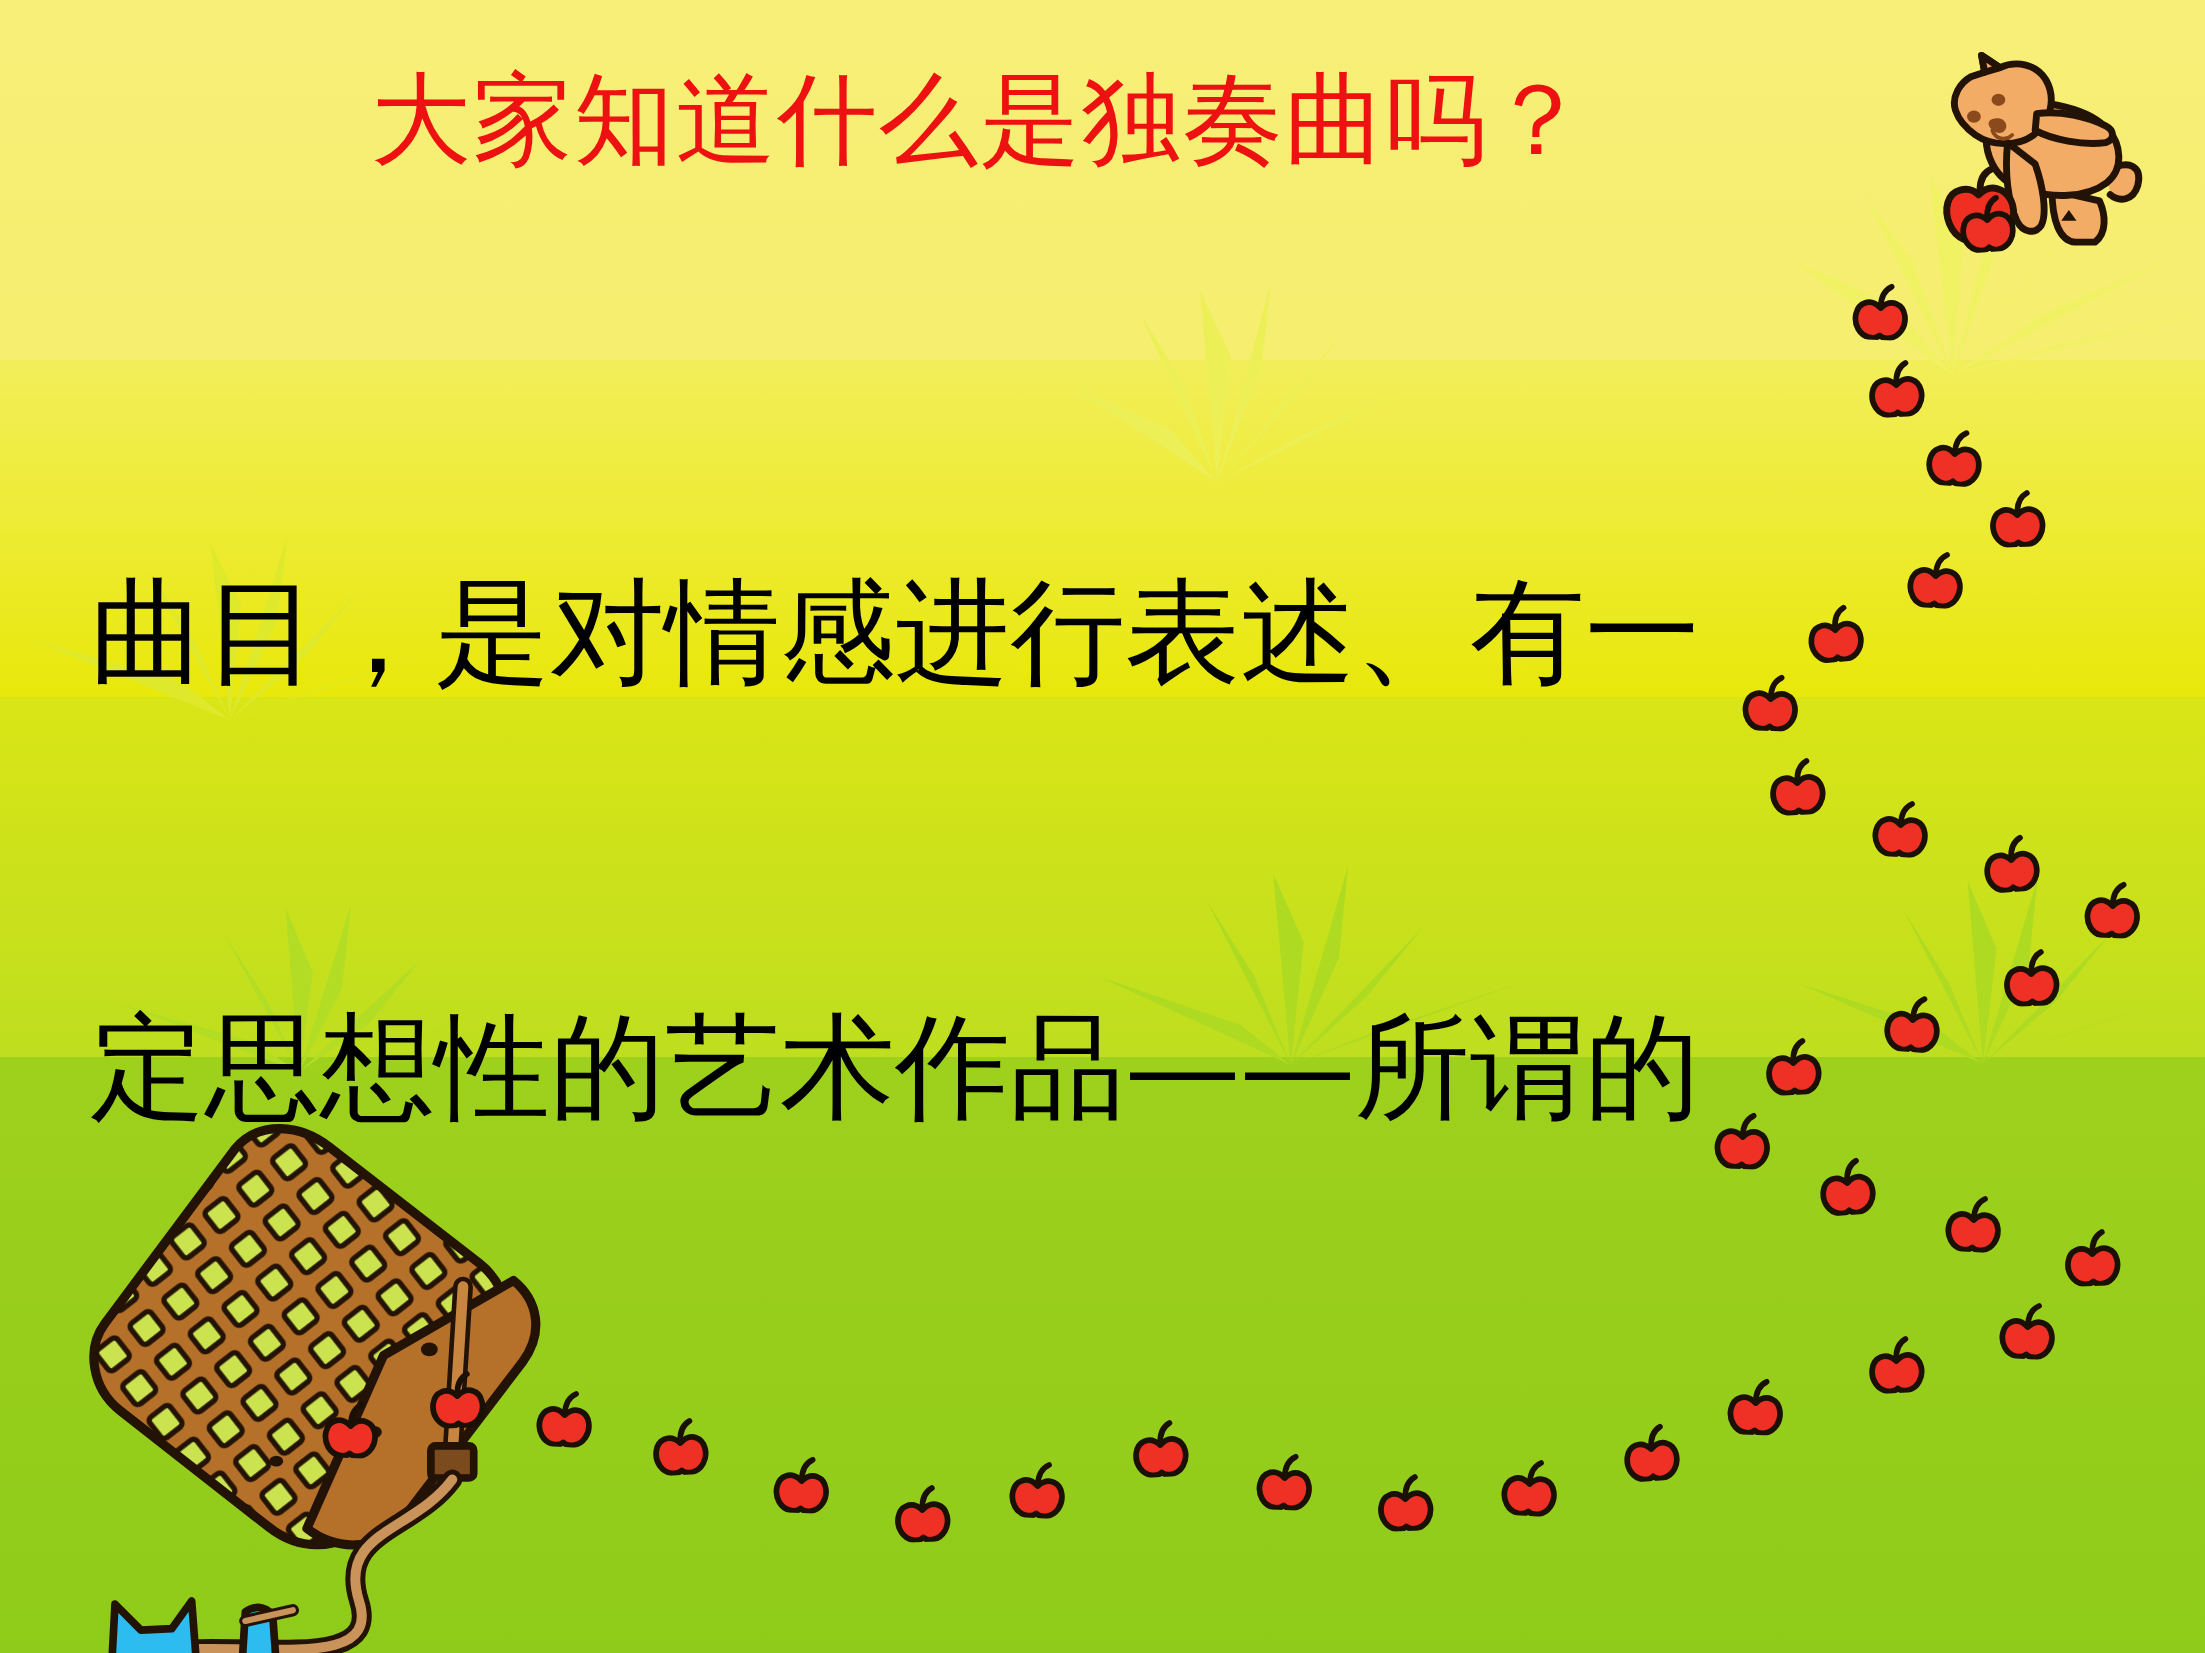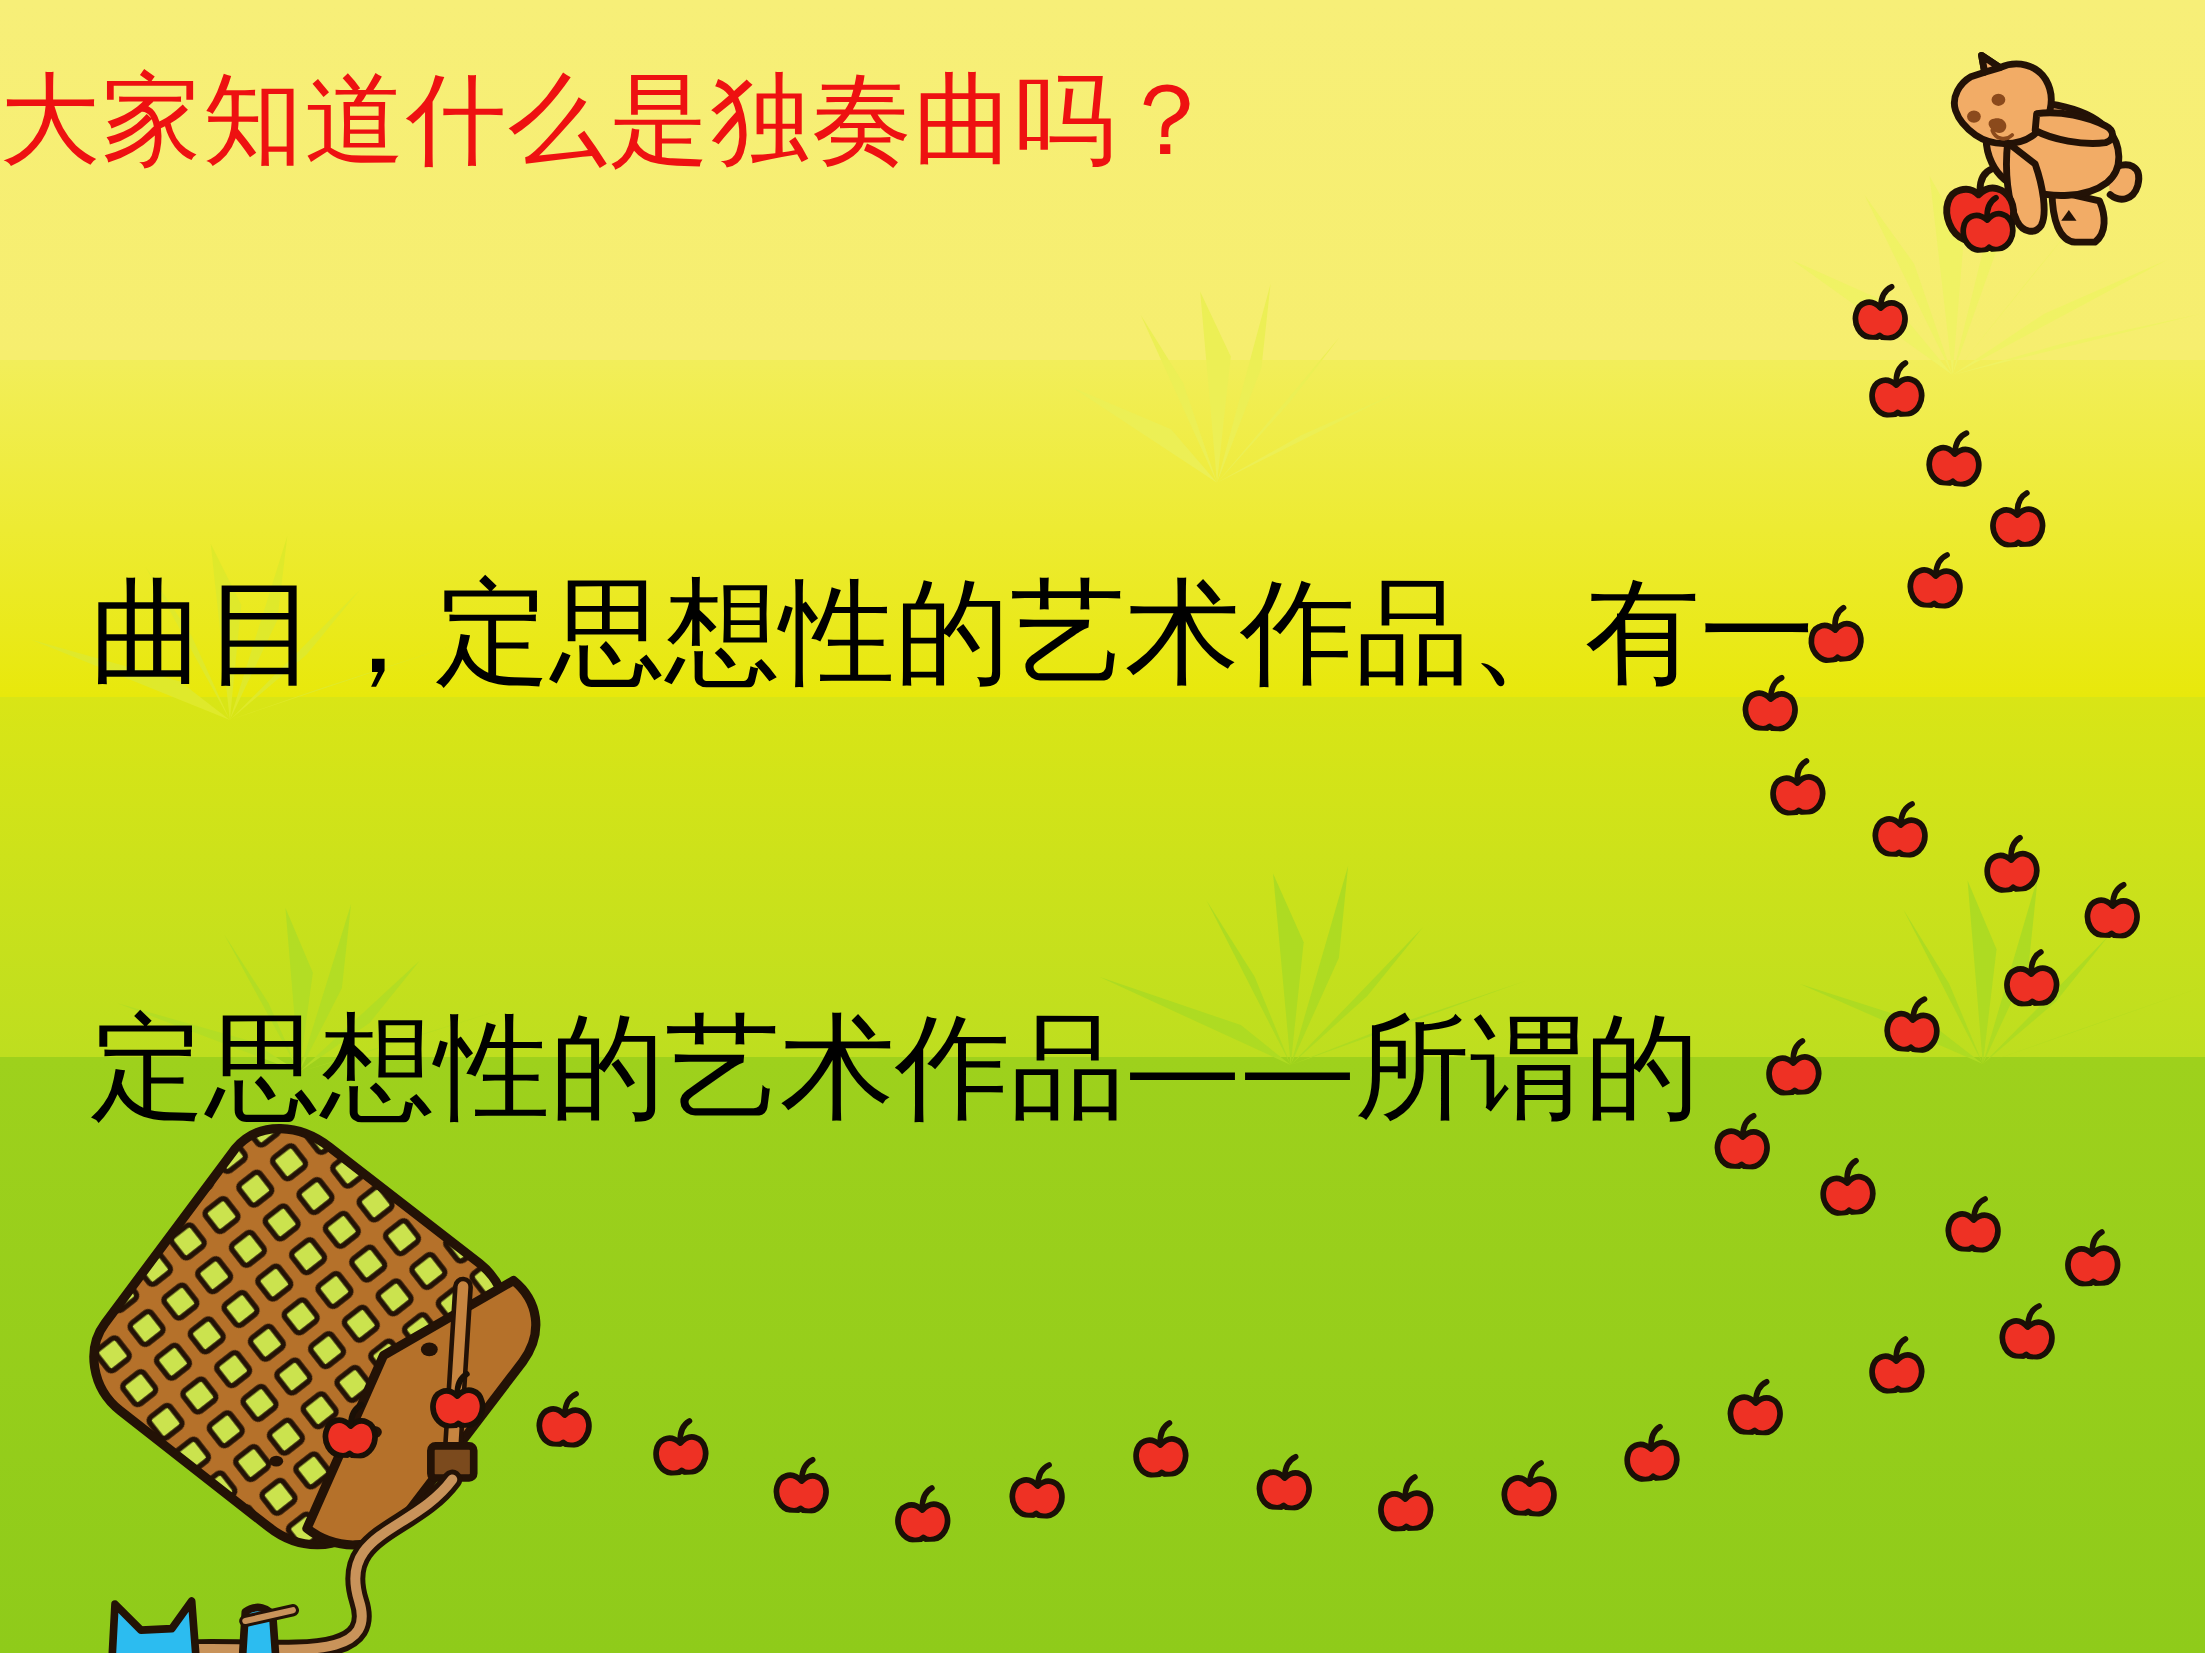--- a/index.html
+++ b/index.html
@@ -23,20 +23,21 @@
   .band-4 { top: 1057px; height: 597px; background: linear-gradient(180deg,#9ed11c 0%,#8fcb1a 100%); }
 
   
   .grass { position: absolute; pointer-events: none; }
 
   
   #title {
     position: absolute;
     left: 0; top: 67px;
     width: 1960px;
+    text-align: center;
     color: #ee1111;
     font-size: 100px;
     line-height: 1.05;
     font-weight: 400;
     letter-spacing: 1.5px;
     white-space: nowrap;
   }
 
   
   #body-text {
@@ -127,21 +128,21 @@
       <path d="M290 250 L192 70 L250 160 Z"></path>
       <path d="M290 250 L448 104 L382 186 Z"></path>
       <path d="M290 250 L52 160 L228 210 Z"></path>
       <path d="M290 250 L556 168 L398 218 Z"></path>
     </g>
   </svg>
 
   <div id="title">大家知道什么是独奏曲吗？</div>
 
   <div id="body-text">
-    <div>曲目，定思想性的艺术作品、有一</div>
+    <div>曲目，是对情感进行表述、有一</div>
     <div>定思想性的艺术作品——所谓的</div>
     
     
     
   </div>
 
   <svg class="art" style="left:1937px; top:37px; width:253px; height:222px;" viewBox="0 0 330 290">
     <g stroke="#231206" stroke-width="9" stroke-linejoin="round" stroke-linecap="round" fill="#f2ac66">
 
       <path d="M222 175 C252 158 268 170 262 194 C256 214 238 216 226 206"></path>

